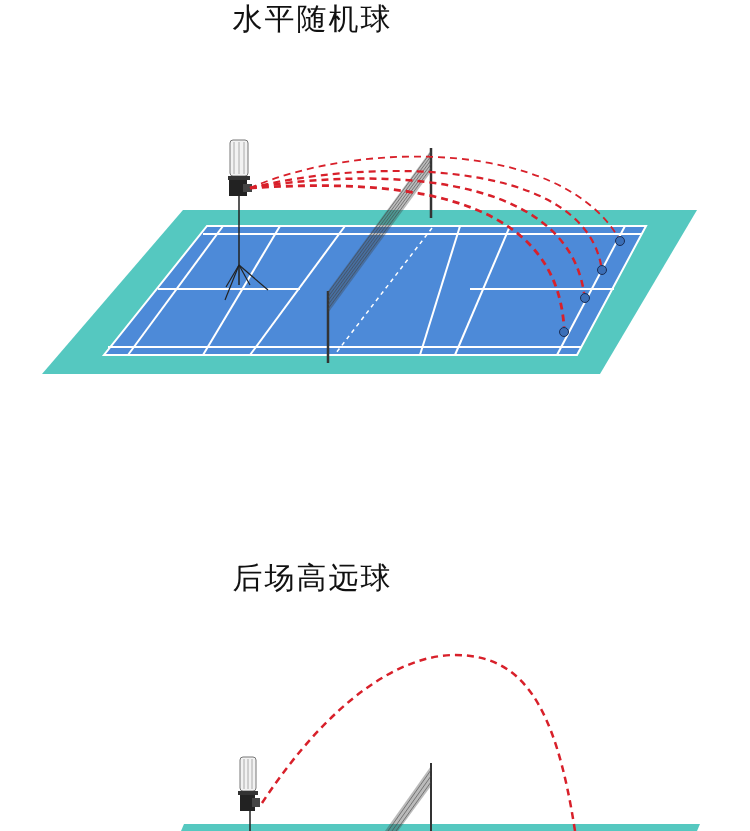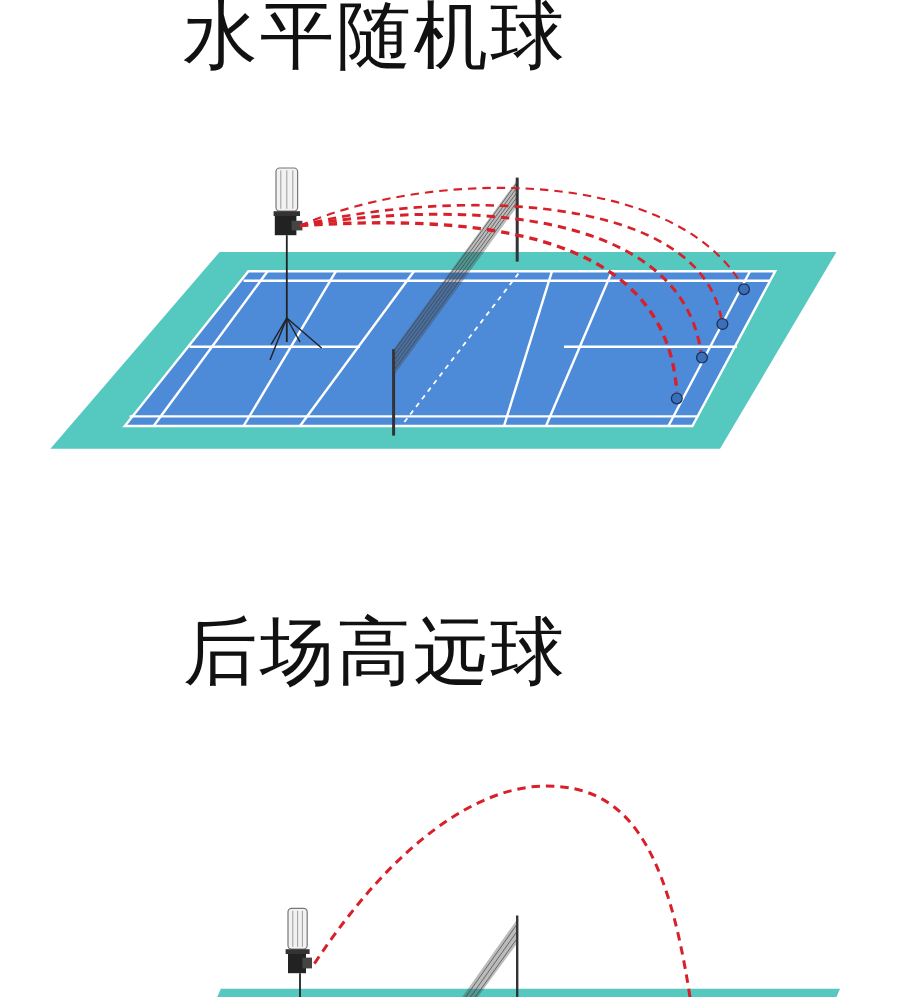--- a/index.html
+++ b/index.html
@@ -1,23 +1,23 @@
 <!DOCTYPE html>
 <html><head>
 <meta charset="utf-8">
 <style>
   html, body { margin: 0; padding: 0; background: #ffffff; }
   body { width: 750px; height: 831px; overflow: hidden; position: relative; font-family: "DejaVu Sans", sans-serif; }
   .title {
     position: absolute; left: 0; width: 625px; text-align: center;
-    font-family: Liberation Mono, monospace; color: #111111;
-    font-size: 62px; letter-spacing: 2px; line-height: 1;
+    font-family: Liberation Serif, serif; color: #111111;
+    font-size: 30px; letter-spacing: 2px; line-height: 1;
   }
   #title-1 { top: 4px; }
-  #title-2 { top: 517px; }
+  #title-2 { top: 563px; }
   svg { position: absolute; left: 0; top: 0; }
 </style>
 </head>
 <body>
 
 <div id="title-1" class="title">水平随机球</div>
 
 <svg width="750" height="831" viewBox="0 0 750 831">
 
   <g>

